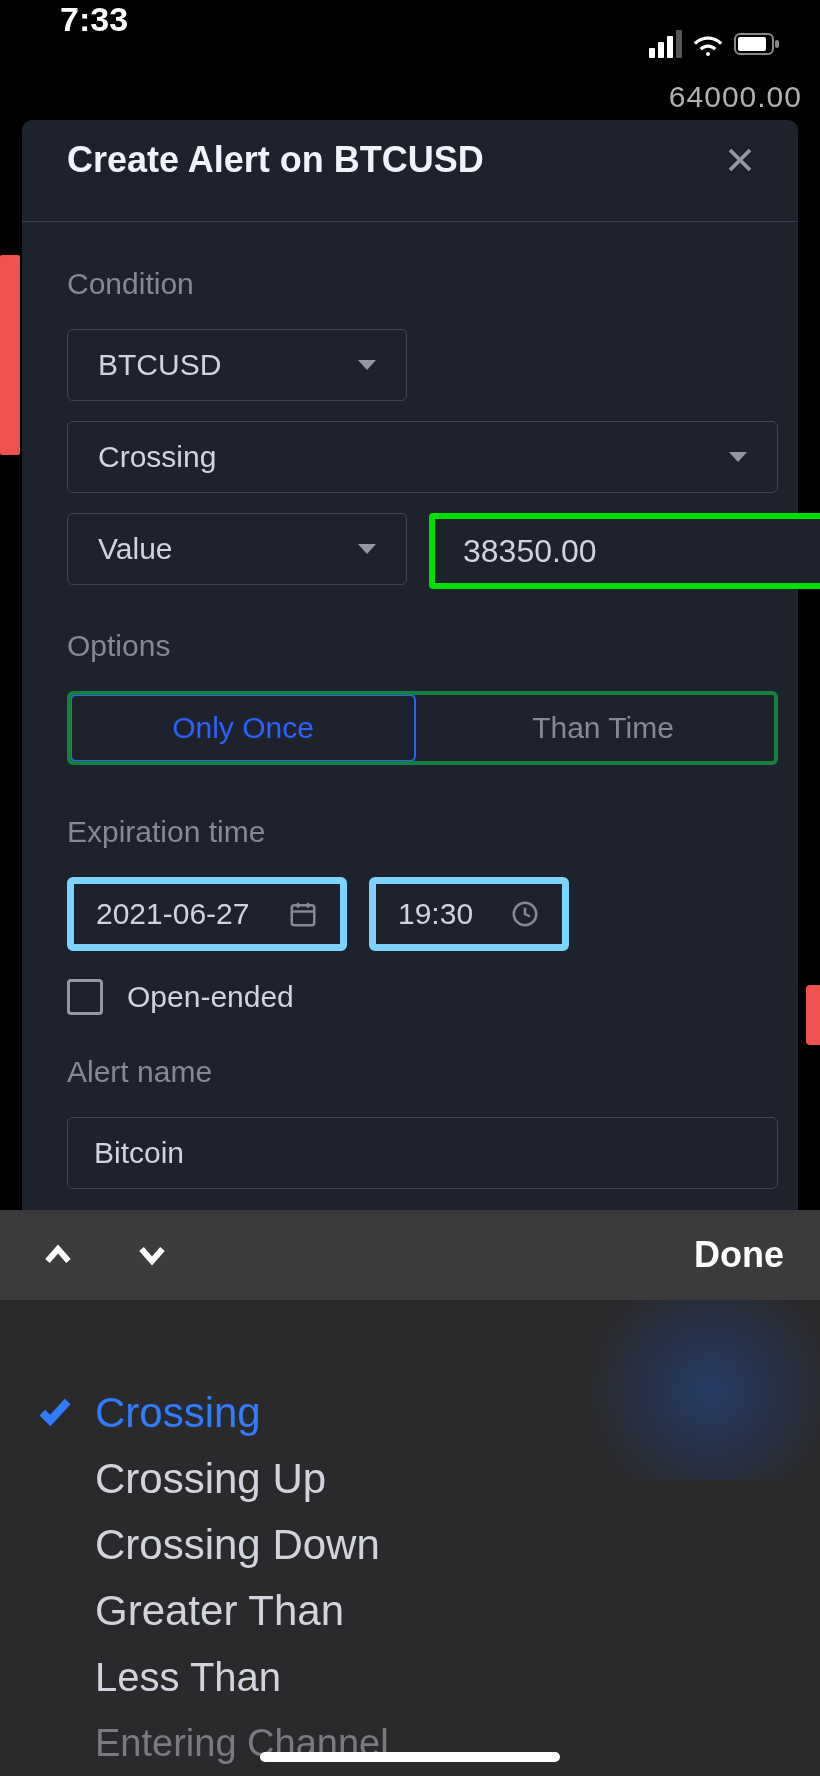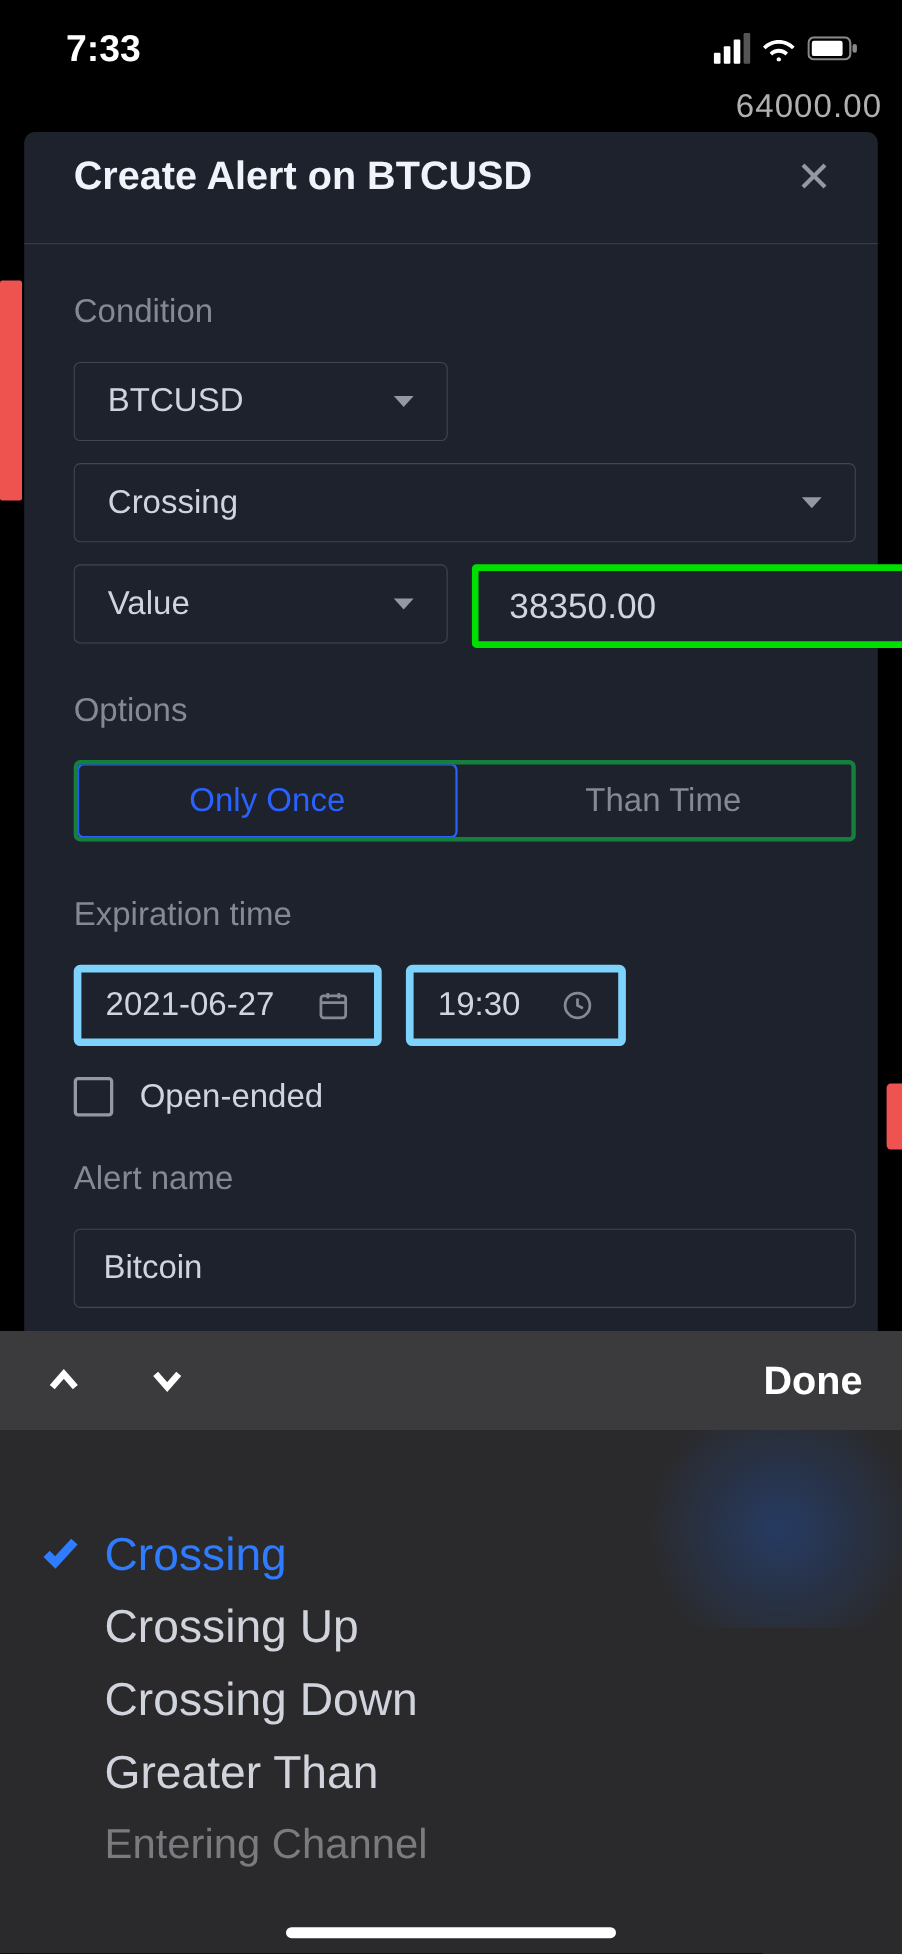--- a/index.html
+++ b/index.html
@@ -12,21 +12,20 @@
     overflow: hidden;
     position: relative;
   }
 
   
   .status-bar {
     position: absolute;
     top: 0; left: 0; right: 0;
     height: 88px;
     display: flex;
-    align-items: center;
     justify-content: space-between;
     padding: 0 40px 0 60px;
     font-size: 34px;
     font-weight: 600;
     z-index: 10;
   }
   .status-icons { display: flex; align-items: center; gap: 10px; }
   .signal-bars { display: flex; align-items: flex-end; gap: 3px; }
   .signal-bars span { width: 6px; background: #fff; border-radius: 1px; }
   .signal-bars span:nth-child(1){height:10px;}
@@ -409,18 +408,19 @@
   <div class="picker-check">
     <svg viewBox="0 0 24 24">
         <polyline points="4,13 9,18 20,6"></polyline>
       </svg>
   </div>
   <div class="picker-list">
     <div class="picker-item selected">Crossing</div>
     <div class="picker-item">Crossing Up</div>
     <div class="picker-item">Crossing Down</div>
     <div class="picker-item">Greater Than</div>
+    <div class="picker-item" style="font-size:40px;">Less Than</div>
     <div class="picker-item faded">Entering Channel</div>
 
   </div>
 </div>
 
 <div class="home-indicator"></div>
 
 </body></html>

